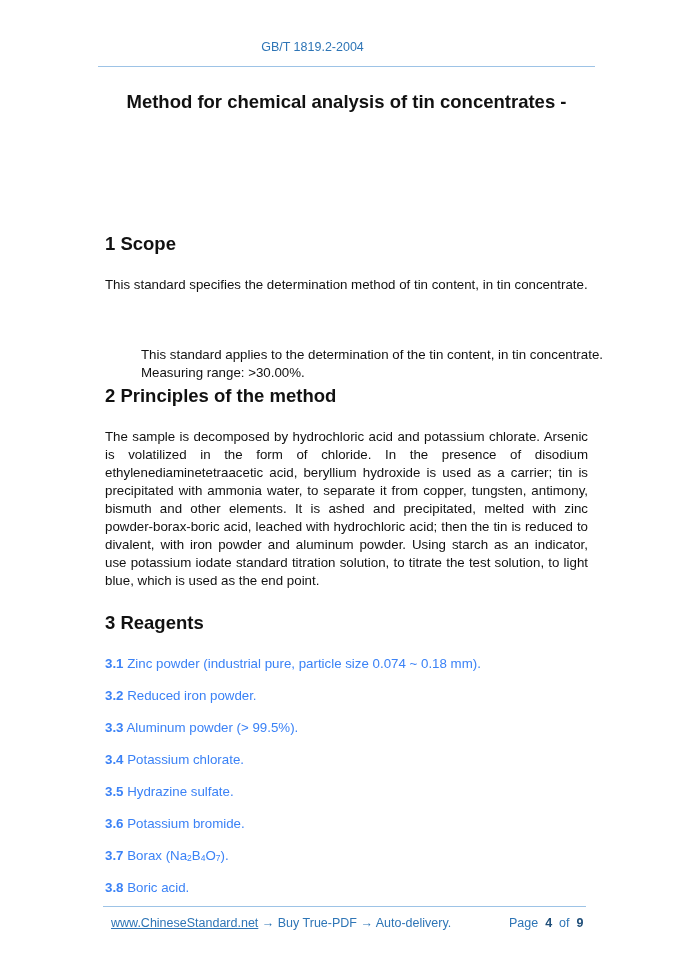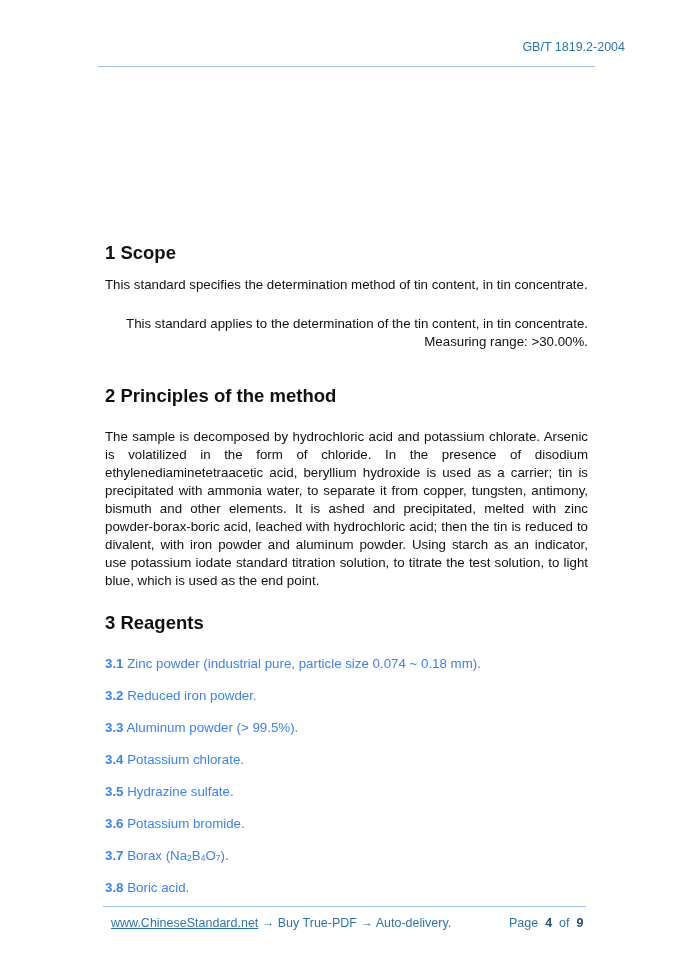--- a/index.html
+++ b/index.html
@@ -1,18 +1,18 @@
 <!DOCTYPE html>
 <html><head>
 <meta charset="utf-8">
 <style>
   html, body { margin: 0; padding: 0; background: #ffffff; }
   body { width: 693px; height: 980px; position: relative; overflow: hidden;
          font-family: "Liberation Sans", sans-serif; color: #111; }
-  .header-code { position: absolute; top: 40px; left: 0; width: 625px; text-align: right;
+  .header-code { position: absolute; top: 40px; left: 0; width: 625px; text-align: center;
                  font-size: 12.5px; color: #2e75b6; }
   .header-rule { position: absolute; top: 66px; left: 98px; width: 497px; height: 1px; background: #9dc3e6; }
   .title { position: absolute; top: 84px; left: 98px; width: 497px; text-align: center;
            font-weight: bold; font-size: 18.5px; line-height: 36px; color: #111; }
   .h1 { position: absolute; left: 105px; font-weight: bold; font-size: 18.5px; color: #111; }
   .para { position: absolute; left: 105px; width: 483px; font-size: 13.3px; line-height: 18px;
           text-align: justify; color: #111; }
   .item { position: absolute; left: 105px; font-size: 13.3px; line-height: 18px; color: #3b82f6; }
   .item b { font-weight: bold; }
   sub { font-size: 8.5px; vertical-align: -1px; }
@@ -22,25 +22,26 @@
   .footer-right { position: absolute; top: 916px; left: 509px; font-size: 12.5px; color: #2e75b6; }
   .footer-right b { font-weight: bold; color: #1f4e79; }
 </style>
 </head>
 <body>
 
 <div class="header-code">GB/T 1819.2-2004</div>
 <div class="header-rule"></div>
 
 <div class="title">
+  <div>Method for chemical analysis of tin concentrates -</div>
 </div>
 
-<div class="h1" style="top:242px;text-align:center;">1 Scope</div>
+<div class="h1" style="top:233px;text-align:center;">1 Scope</div>
 <div class="para" style="top:276px;">This standard specifies the determination method of tin content, in tin concentrate.</div>
-<div class="para" style="top:315px; text-align:right;">
+<div class="para" style="top:346px; text-align:left;margin-left:36px;">
   <div>This standard applies to the determination of the tin content, in tin concentrate.</div>
   <div>Measuring range: &gt;30.00%.</div>
 </div>
 
 <div class="h1" style="top:385px;">2 Principles of the method</div>
 <div class="para" style="top:428px;">The sample is decomposed by hydrochloric acid and potassium chlorate. Arsenic is volatilized in the form of chloride. In the presence of disodium ethylenediaminetetraacetic acid, beryllium hydroxide is used as a carrier; tin is precipitated with ammonia water, to separate it from copper, tungsten, antimony, bismuth and other elements. It is ashed and precipitated, melted with zinc powder-borax-boric acid, leached with hydrochloric acid; then the tin is reduced to divalent, with iron powder and aluminum powder. Using starch as an indicator, use potassium iodate standard titration solution, to titrate the test solution, to light blue, which is used as the end point.</div>
 
 <div class="h1" style="top:612px;">3 Reagents</div>
 
 <div class="item" style="top:655px;">

